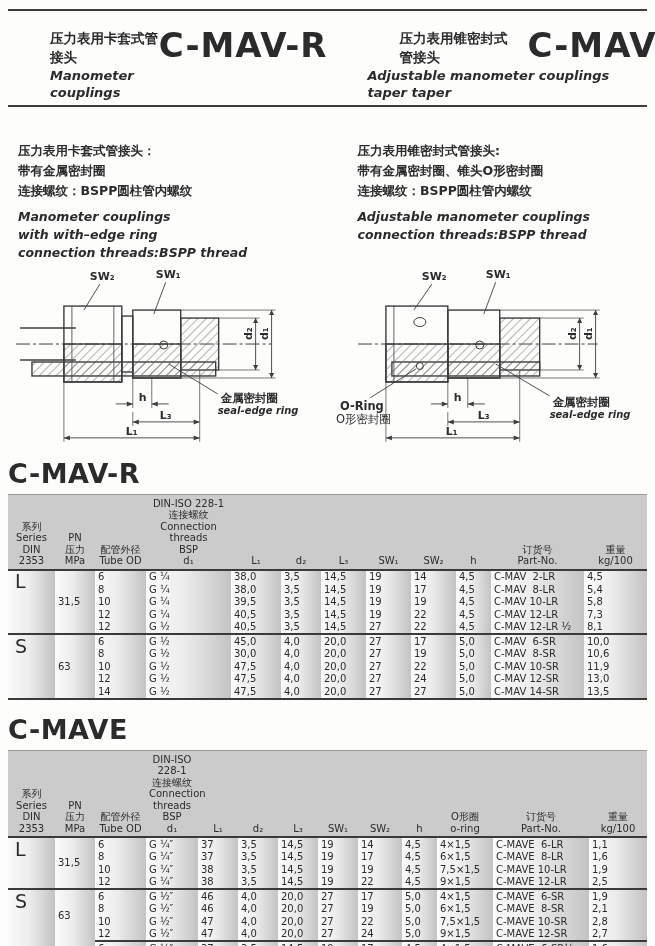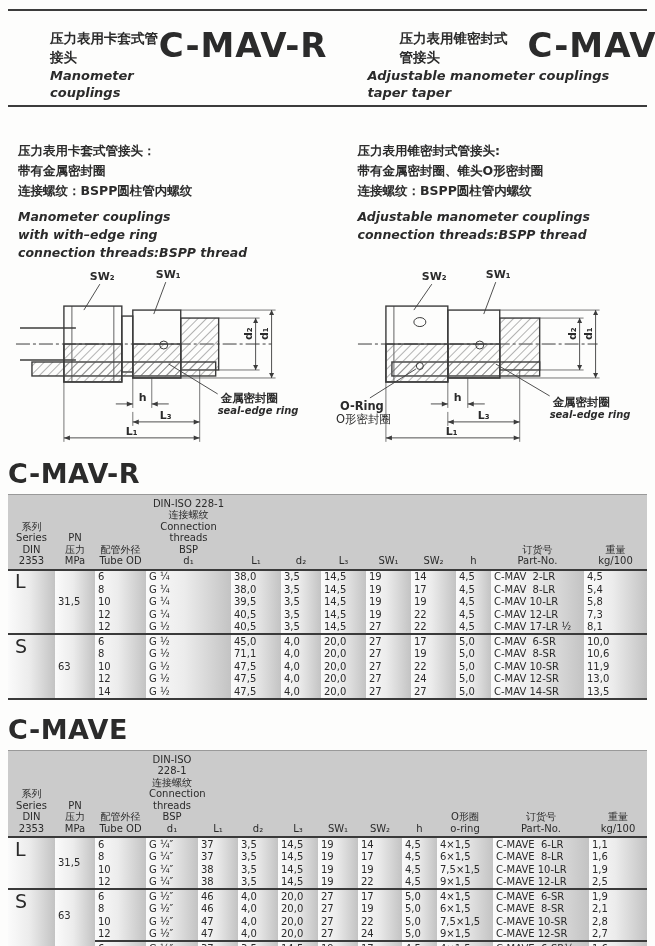--- a/index.html
+++ b/index.html
@@ -354,41 +354,41 @@
       </tr>
       <tr>
         <td>12</td>
         <td>G ½</td>
         <td>40,5</td>
         <td>3,5</td>
         <td>14,5</td>
         <td>27</td>
         <td>22</td>
         <td>4,5</td>
-        <td>C-MAV 17-LR ½</td>
+        <td>C-MAV 12-LR ½</td>
         <td>8,1</td>
       </tr>
       <tr class="group-start">
         <td rowspan="5" class="series-cell">S</td>
         <td rowspan="5" class="pn-cell">63</td>
         <td>6</td>
         <td>G ½</td>
         <td>45,0</td>
         <td>4,0</td>
         <td>20,0</td>
         <td>27</td>
         <td>17</td>
         <td>5,0</td>
         <td>C-MAV  6-SR</td>
         <td>10,0</td>
       </tr>
       <tr>
         <td>8</td>
         <td>G ½</td>
-        <td>71,1</td>
+        <td>30,0</td>
         <td>4,0</td>
         <td>20,0</td>
         <td>27</td>
         <td>19</td>
         <td>5,0</td>
         <td>C-MAV  8-SR</td>
         <td>10,6</td>
       </tr>
       <tr>
         <td>10</td>

